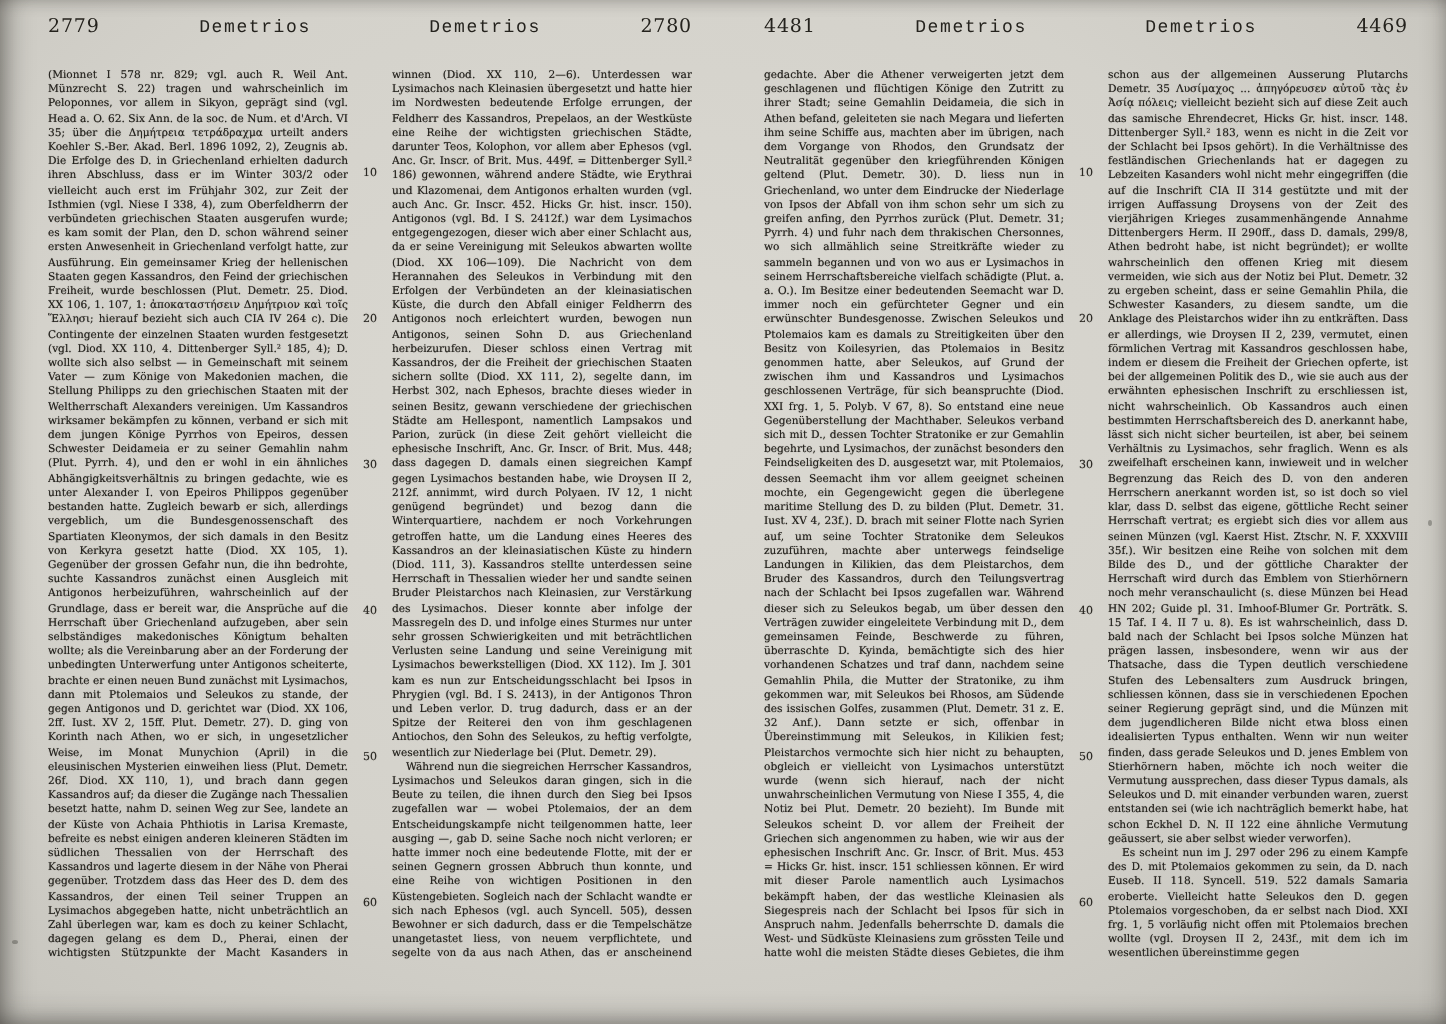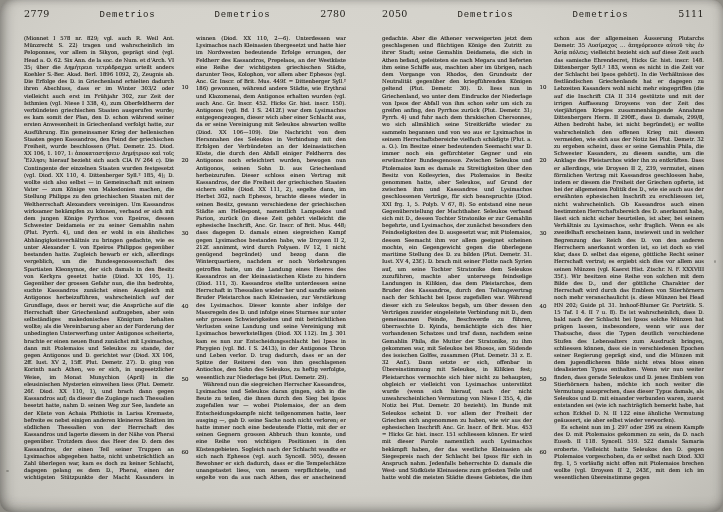--- a/index.html
+++ b/index.html
@@ -11,21 +11,20 @@
   .scan{
     position:relative;width:723px;height:512px;
     background:
       radial-gradient(ellipse at 45% 40%, #dbd9d2 0%, #d4d2cb 55%, #c9c7c0 85%, #bdbbb4 100%);
     box-shadow:
       inset 10px 0 14px -8px rgba(40,38,34,0.55),
       inset -8px 0 12px -8px rgba(40,38,34,0.35),
       inset 0 -10px 14px -9px rgba(40,38,34,0.45),
       inset 0 6px 10px -8px rgba(40,38,34,0.30);
     color:#24221d;
-    border-radius:11px;
   }
   .half{
     position:absolute;top:8px;width:322px;height:496px;
   }
   .half.left{left:24px;}
   .half.right{left:382px;}
   .pagehead{
     display:flex;align-items:baseline;height:16px;
     font-size:9px;letter-spacing:0.4px;
   }
@@ -81,24 +80,24 @@
         </div>
       <div class="col c1">
           <p>winnen (Diod. XX 110, 2—6). Unterdessen war Lysimachos nach Kleinasien übergesetzt und hatte hier im Nordwesten bedeutende Erfolge errungen, der Feldherr des Kassandros, Prepelaos, an der Westküste eine Reihe der wichtigsten griechischen Städte, darunter Teos, Kolophon, vor allem aber Ephesos (vgl. Anc. Gr. Inscr. of Brit. Mus. 449f. = Dittenberger Syll.² 186) gewonnen, während andere Städte, wie Erythrai und Klazomenai, dem Antigonos erhalten wurden (vgl. auch Anc. Gr. Inscr. 452. Hicks Gr. hist. inscr. 150). Antigonos (vgl. Bd. I S. 2412f.) war dem Lysimachos entgegengezogen, dieser wich aber einer Schlacht aus, da er seine Vereinigung mit Seleukos abwarten wollte (Diod. XX 106—109). Die Nachricht von dem Herannahen des Seleukos in Verbindung mit den Erfolgen der Verbündeten an der kleinasiatischen Küste, die durch den Abfall einiger Feldherrn des Antigonos noch erleichtert wurden, bewogen nun Antigonos, seinen Sohn D. aus Griechenland herbeizurufen. Dieser schloss einen Vertrag mit Kassandros, der die Freiheit der griechischen Staaten sichern sollte (Diod. XX 111, 2), segelte dann, im Herbst 302, nach Ephesos, brachte dieses wieder in seinen Besitz, gewann verschiedene der griechischen Städte am Hellespont, namentlich Lampsakos und Parion, zurück (in diese Zeit gehört vielleicht die ephesische Inschrift, Anc. Gr. Inscr. of Brit. Mus. 448; dass dagegen D. damals einen siegreichen Kampf gegen Lysimachos bestanden habe, wie Droysen II 2, 212f. annimmt, wird durch Polyaen. IV 12, 1 nicht genügend begründet) und bezog dann die Winterquartiere, nachdem er noch Vorkehrungen getroffen hatte, um die Landung eines Heeres des Kassandros an der kleinasiatischen Küste zu hindern (Diod. 111, 3). Kassandros stellte unterdessen seine Herrschaft in Thessalien wieder her und sandte seinen Bruder Pleistarchos nach Kleinasien, zur Verstärkung des Lysimachos. Dieser konnte aber infolge der Massregeln des D. und infolge eines Sturmes nur unter sehr grossen Schwierigkeiten und mit beträchtlichen Verlusten seine Landung und seine Vereinigung mit Lysimachos bewerkstelligen (Diod. XX 112). Im J. 301 kam es nun zur Entscheidungsschlacht bei Ipsos in Phrygien (vgl. Bd. I S. 2413), in der Antigonos Thron und Leben verlor. D. trug dadurch, dass er an der Spitze der Reiterei den von ihm geschlagenen Antiochos, den Sohn des Seleukos, zu heftig verfolgte, wesentlich zur Niederlage bei (Plut. Demetr. 29).</p>
           <p>Während nun die siegreichen Herrscher Kassandros, Lysimachos und Seleukos daran gingen, sich in die Beute zu teilen, die ihnen durch den Sieg bei Ipsos zugefallen war — wobei Ptolemaios, der an dem Entscheidungskampfe nicht teilgenommen hatte, leer ausging —, gab D. seine Sache noch nicht verloren; er hatte immer noch eine bedeutende Flotte, mit der er seinen Gegnern grossen Abbruch thun konnte, und eine Reihe von wichtigen Positionen in den Küstengebieten. Sogleich nach der Schlacht wandte er sich nach Ephesos (vgl. auch Syncell. 505), dessen Bewohner er sich dadurch, dass er die Tempelschätze unangetastet liess, von neuem verpflichtete, und segelte von da aus nach Athen, das er anscheinend zum Hauptstützpunkt seiner Operationen zu machen</p>
         </div>
     </div>
   </div>
 
   <div class="half right">
     <div class="pagehead">
-      <span class="colnum">2050</span>
+      <span class="colnum">4481</span>
       <span class="runtitle">Demetrios</span>
       <span class="runtitle">Demetrios</span>
-      <span class="colnum right">5111</span>
+      <span class="colnum right">4469</span>
     </div>
     <div class="textblock">
       <div class="col c0">
           <p>gedachte. Aber die Athener verweigerten jetzt dem geschlagenen und flüchtigen Könige den Zutritt zu ihrer Stadt; seine Gemahlin Deidameia, die sich in Athen befand, geleiteten sie nach Megara und lieferten ihm seine Schiffe aus, machten aber im übrigen, nach dem Vorgange von Rhodos, den Grundsatz der Neutralität gegenüber den kriegführenden Königen geltend (Plut. Demetr. 30). D. liess nun in Griechenland, wo unter dem Eindrucke der Niederlage von Ipsos der Abfall von ihm schon sehr um sich zu greifen anfing, den Pyrrhos zurück (Plut. Demetr. 31; Pyrrh. 4) und fuhr nach dem thrakischen Chersonnes, wo sich allmählich seine Streitkräfte wieder zu sammeln begannen und von wo aus er Lysimachos in seinem Herrschaftsbereiche vielfach schädigte (Plut. a. a. O.). Im Besitze einer bedeutenden Seemacht war D. immer noch ein gefürchteter Gegner und ein erwünschter Bundesgenosse. Zwischen Seleukos und Ptolemaios kam es damals zu Streitigkeiten über den Besitz von Koilesyrien, das Ptolemaios in Besitz genommen hatte, aber Seleukos, auf Grund der zwischen ihm und Kassandros und Lysimachos geschlossenen Verträge, für sich beanspruchte (Diod. XXI frg. 1, 5. Polyb. V 67, 8). So entstand eine neue Gegenüberstellung der Machthaber. Seleukos verband sich mit D., dessen Tochter Stratonike er zur Gemahlin begehrte, und Lysimachos, der zunächst besonders den Feindseligkeiten des D. ausgesetzt war, mit Ptolemaios, dessen Seemacht ihm vor allem geeignet scheinen mochte, ein Gegengewicht gegen die überlegene maritime Stellung des D. zu bilden (Plut. Demetr. 31. Iust. XV 4, 23f.). D. brach mit seiner Flotte nach Syrien auf, um seine Tochter Stratonike dem Seleukos zuzuführen, machte aber unterwegs feindselige Landungen in Kilikien, das dem Pleistarchos, dem Bruder des Kassandros, durch den Teilungsvertrag nach der Schlacht bei Ipsos zugefallen war. Während dieser sich zu Seleukos begab, um über dessen den Verträgen zuwider eingeleitete Verbindung mit D., dem gemeinsamen Feinde, Beschwerde zu führen, überraschte D. Kyinda, bemächtigte sich des hier vorhandenen Schatzes und traf dann, nachdem seine Gemahlin Phila, die Mutter der Stratonike, zu ihm gekommen war, mit Seleukos bei Rhosos, am Südende des issischen Golfes, zusammen (Plut. Demetr. 31 z. E. 32 Anf.). Dann setzte er sich, offenbar in Übereinstimmung mit Seleukos, in Kilikien fest; Pleistarchos vermochte sich hier nicht zu behaupten, obgleich er vielleicht von Lysimachos unterstützt wurde (wenn sich hierauf, nach der nicht unwahrscheinlichen Vermutung von Niese I 355, 4, die Notiz bei Plut. Demetr. 20 bezieht). Im Bunde mit Seleukos scheint D. vor allem der Freiheit der Griechen sich angenommen zu haben, wie wir aus der ephesischen Inschrift Anc. Gr. Inscr. of Brit. Mus. 453 = Hicks Gr. hist. inscr. 151 schliessen können. Er wird mit dieser Parole namentlich auch Lysimachos bekämpft haben, der das westliche Kleinasien als Siegespreis nach der Schlacht bei Ipsos für sich in Anspruch nahm. Jedenfalls beherrschte D. damals die West- und Südküste Kleinasiens zum grössten Teile und hatte wohl die meisten Städte dieses Gebietes, die ihm verloren gegangen waren, wiedergewonnen (es ergiebt sich dies u. a.</p>
         </div>
       <div class="gutter">
           <span class="lineno" style="top: 49px;">10</span>
           <span class="lineno" style="top: 122px;">20</span>
           <span class="lineno" style="top: 195px;">30</span>
           <span class="lineno" style="top: 268px;">40</span>

